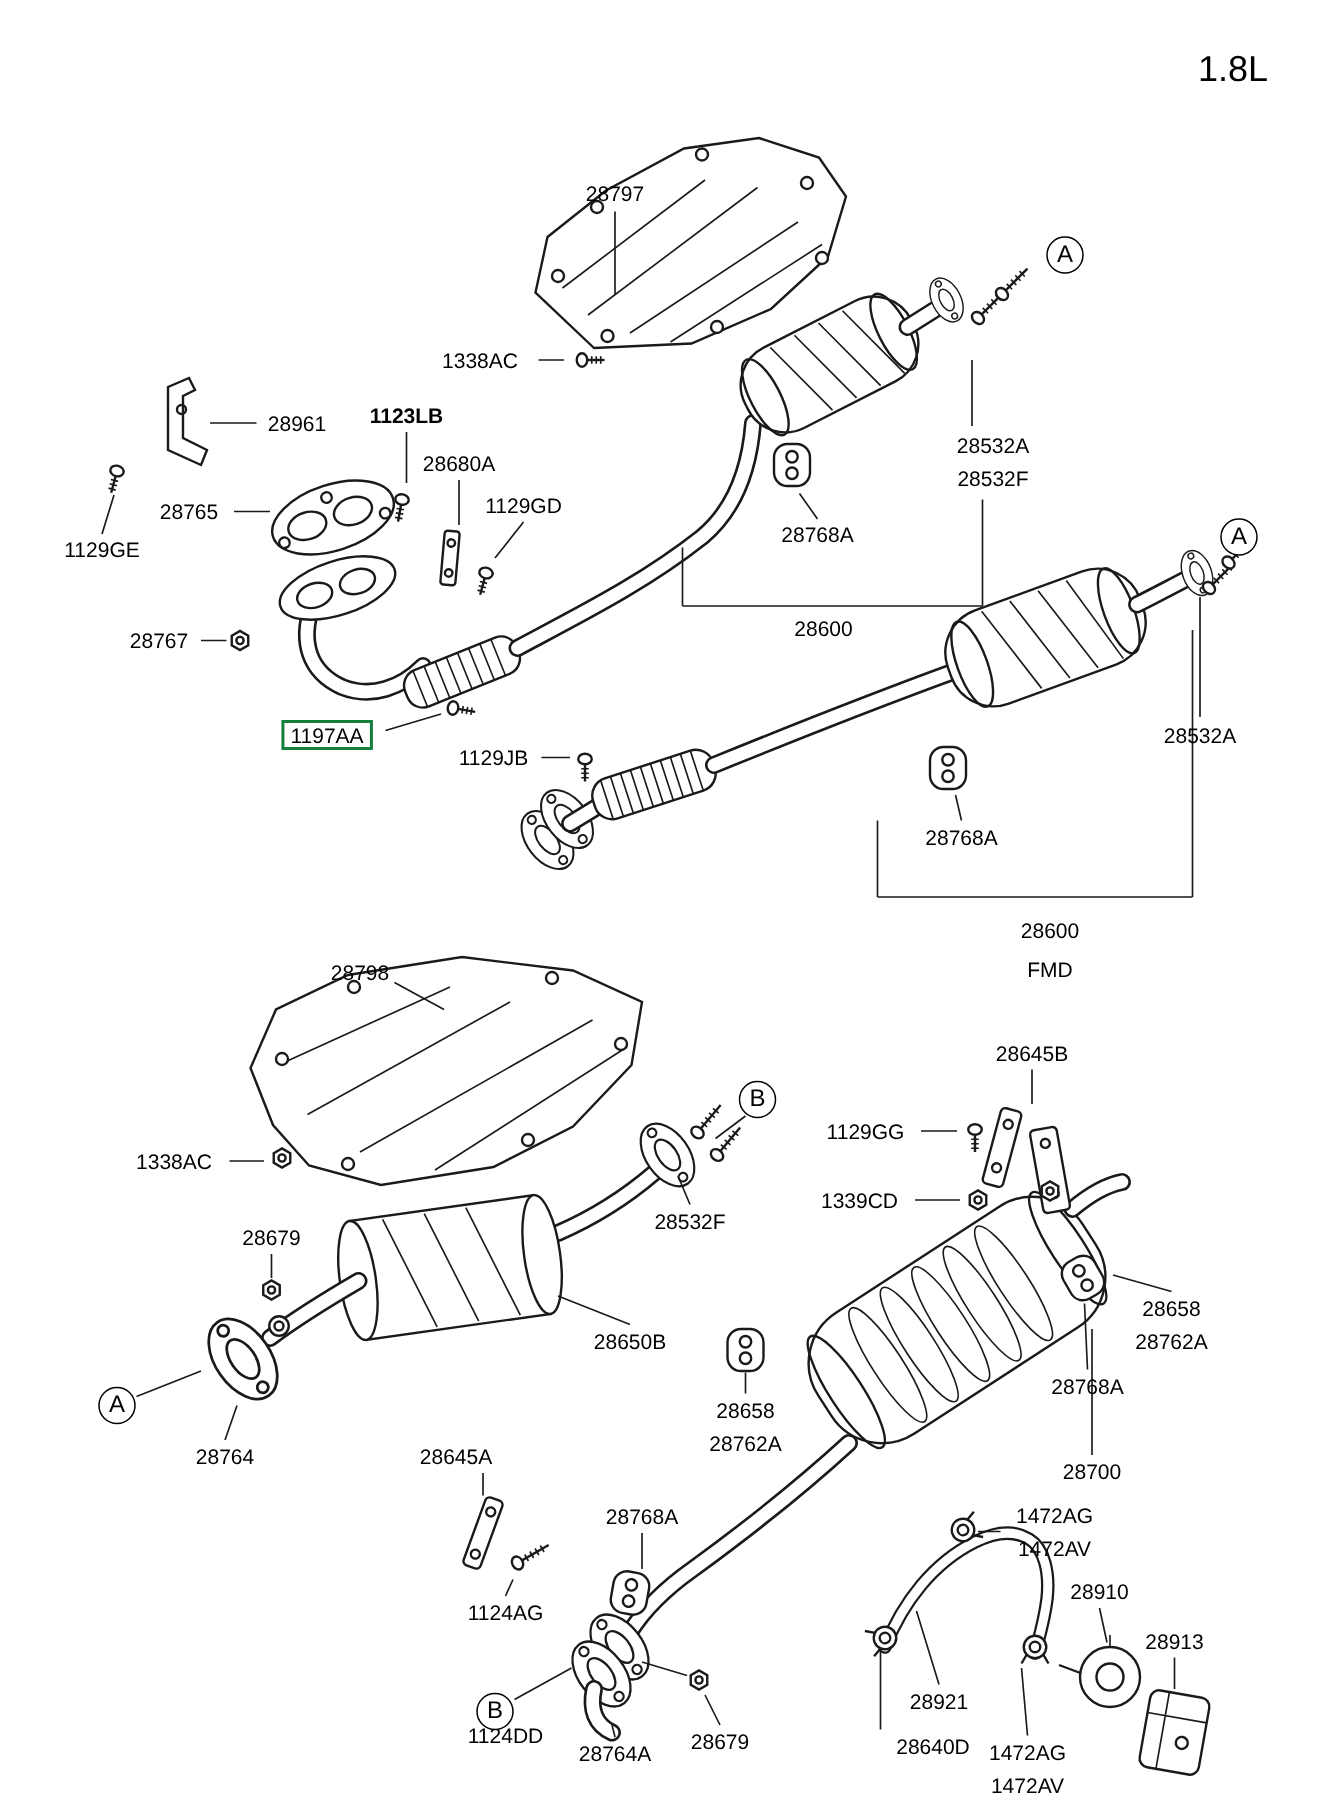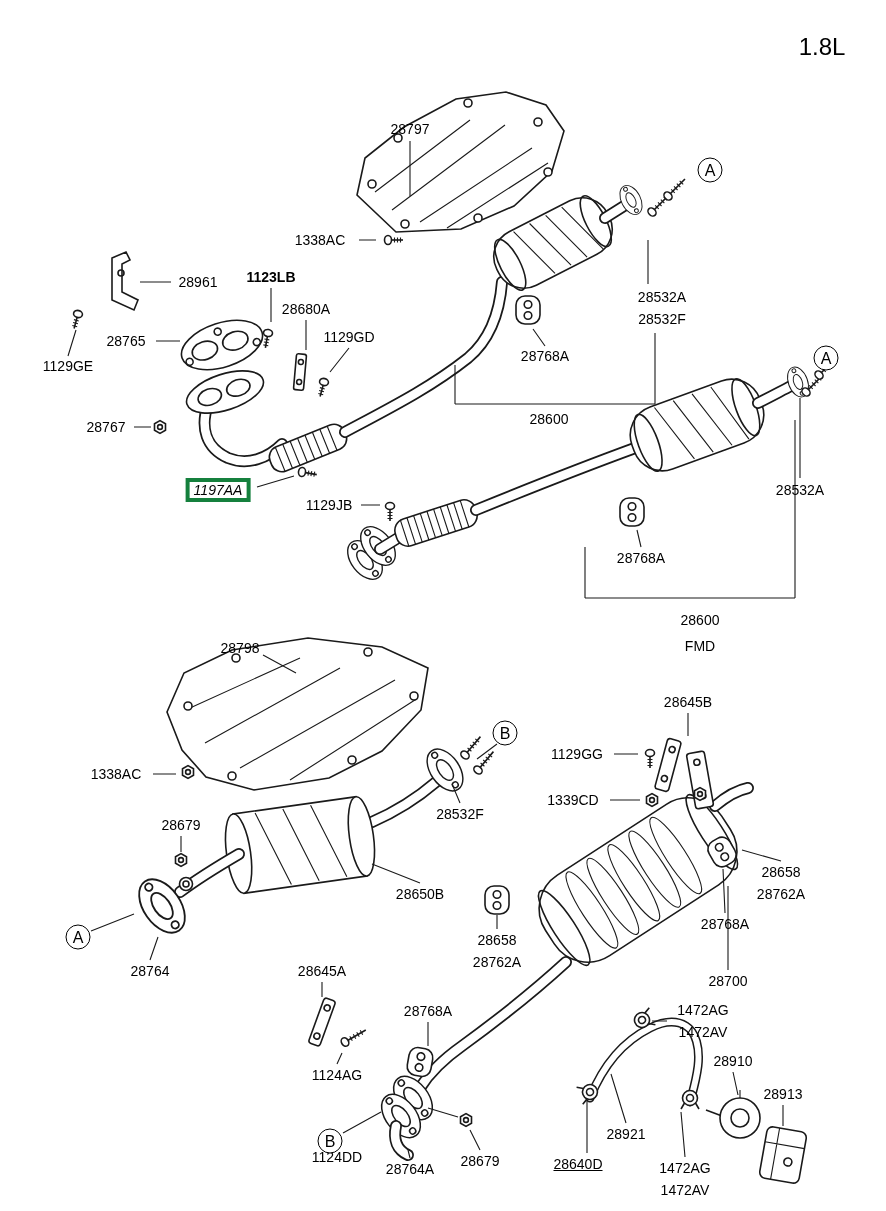--- a/index.html
+++ b/index.html
@@ -12,21 +12,21 @@
   .ln-thin{stroke-width:1.1;}
   .fill-w{fill:#ffffff;stroke:#1a1a1a;stroke-width:1.6;}
   .pipe-o{fill:none;stroke:#1a1a1a;stroke-width:12;stroke-linecap:round;stroke-linejoin:round;}
   .pipe-i{fill:none;stroke:#ffffff;stroke-width:8.5;stroke-linecap:round;stroke-linejoin:round;}
   .hose-o{fill:none;stroke:#1a1a1a;stroke-width:9;stroke-linecap:round;stroke-linejoin:round;}
   .hose-i{fill:none;stroke:#ffffff;stroke-width:6;stroke-linecap:round;stroke-linejoin:round;}
   .plabel{
     position:absolute;transform:translate(-50%,-50%);
     font-size:14px;color:#000;white-space:nowrap;line-height:1;
   }
-  .plabel.selected{border:4px solid #15803d;padding:1px 4px;font-style:italic;}
+  .plabel.selected{border:2px solid #15803d;padding:1px 4px;}
   .marker{
     position:absolute;width:25px;height:25px;border:1.7px solid #000;border-radius:50%;
     display:flex;align-items:center;justify-content:center;font-size:16px;color:#000;
     transform:translate(-50%,-50%);background:#fff;box-sizing:border-box;
   }
   .engine{
     position:absolute;left:822px;top:47px;transform:translate(-50%,-50%);
     font-size:24px;color:#000;
   }
 </style>
@@ -340,32 +340,32 @@
       <div class="plabel" style="left: 420px; top: 894px;">28650B</div>
       <div class="plabel" style="left: 688px; top: 702px;">28645B</div>
       <div class="plabel" style="left: 577px; top: 754px;">1129GG</div>
       <div class="plabel" style="left: 573px; top: 800px; text-align: right;">1339CD</div>
       <div class="plabel" style="left: 497px; top: 940px;">28658</div>
       <div class="plabel" style="left: 497px; top: 962px;">28762A</div>
       <div class="plabel" style="left: 781px; top: 872px;">28658</div>
       <div class="plabel" style="left: 781px; top: 894px;">28762A</div>
       <div class="plabel" style="left: 725px; top: 924px;">28768A</div>
       <div class="plabel" style="left: 728px; top: 981px;">28700</div>
-      <div class="plabel" style="left: 322px; top: 971px;">28645A</div>
+      <div class="plabel" style="left: 304px; top: 971px;">28645A</div>
       <div class="plabel" style="left: 428px; top: 1011px;">28768A</div>
       <div class="plabel" style="left: 337px; top: 1075px;">1124AG</div>
       <div class="plabel" style="left: 337px; top: 1157px;">1124DD</div>
       <div class="plabel" style="left: 410px; top: 1169px;">28764A</div>
       <div class="plabel" style="left: 480px; top: 1161px;">28679</div>
       <div class="plabel" style="left: 703px; top: 1010px;">1472AG</div>
       <div class="plabel" style="left: 703px; top: 1032px;">1472AV</div>
       <div class="plabel" style="left: 733px; top: 1061px;">28910</div>
       <div class="plabel" style="left: 783px; top: 1094px;">28913</div>
       <div class="plabel" style="left: 626px; top: 1134px;">28921</div>
-      <div class="plabel" style="left: 578px; top: 1164px; text-decoration: underline;">28640D</div>
+      <div class="plabel" style="left: 622px; top: 1164px;">28640D</div>
       <div class="plabel" style="left: 685px; top: 1168px;">1472AG</div>
       <div class="plabel" style="left: 685px; top: 1190px;">1472AV</div>
     </div>
 <div id="markers">
       <div class="marker" style="left: 710px; top: 170px;">A</div>
       <div class="marker" style="left: 826px; top: 358px;">A</div>
       <div class="marker" style="left: 78px; top: 937px;">A</div>
       <div class="marker" style="left: 505px; top: 733px;">B</div>
       <div class="marker" style="left: 330px; top: 1141px;">B</div>
     </div>

